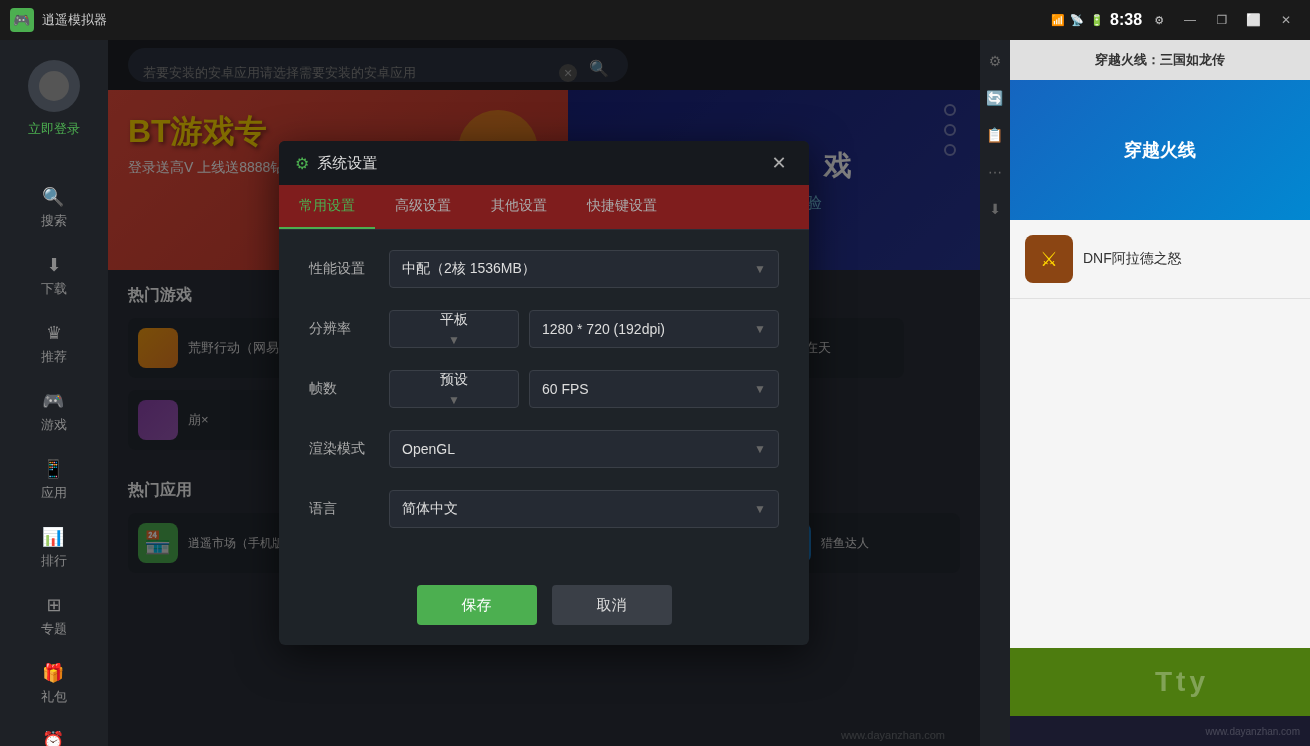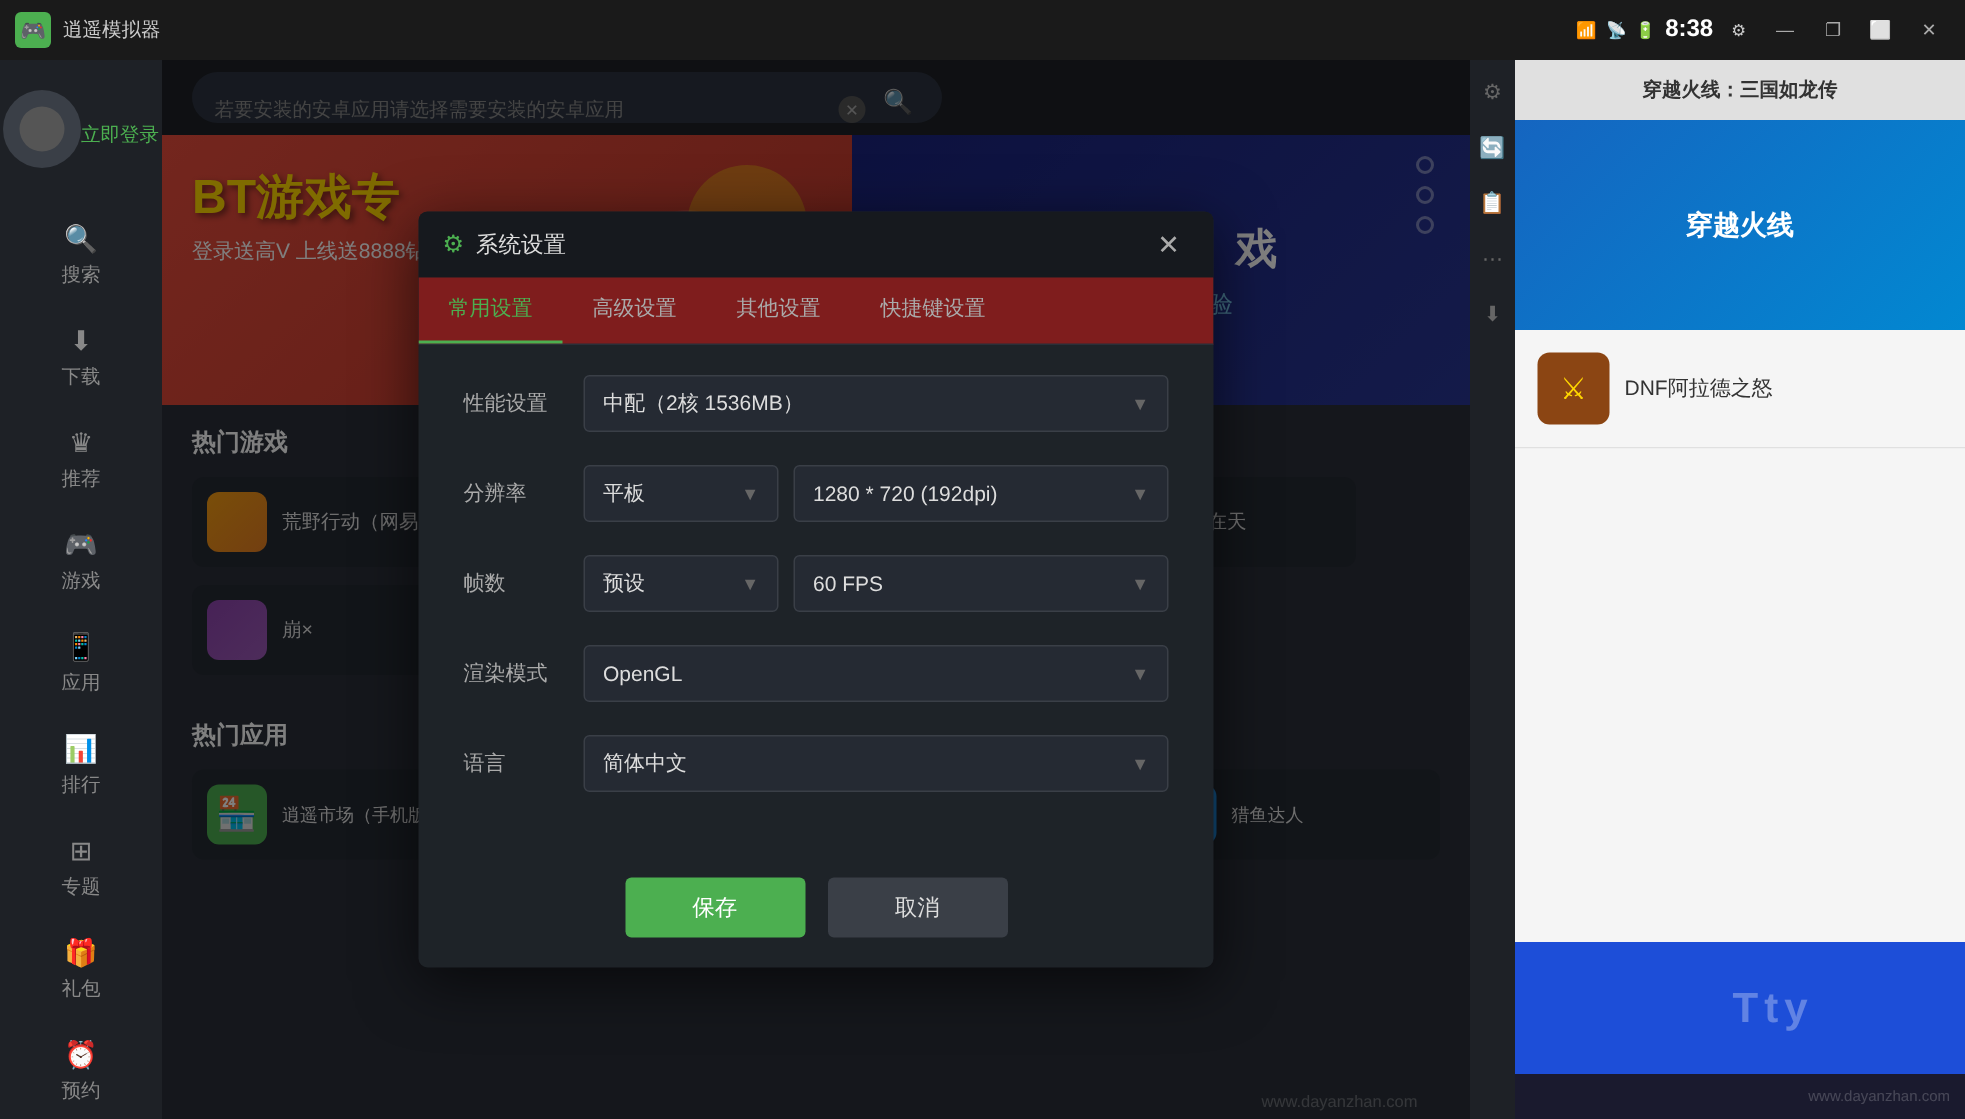--- a/index.html
+++ b/index.html
@@ -17,21 +17,21 @@
     .title-bar-right { display: flex; align-items: center; gap: 4px; }
     .title-btn { width: 28px; height: 22px; border: none; background: transparent; color: #aaa; cursor: pointer; font-size: 12px; display: flex; align-items: center; justify-content: center; border-radius: 2px; }
     .status-icons { display: flex; align-items: center; gap: 6px; color: #ccc; font-size: 11px; margin-right: 8px; }
     .time-display { color: white; font-size: 16px; font-weight: bold; }
 
     
     .main-container { position: absolute; top: 40px; left: 0; width: 1310px; height: 706px; display: flex; }
 
     
     .sidebar { width: 108px; height: 706px; background: #1e2126; display: flex; flex-direction: column; align-items: center; padding-top: 20px; }
-    .avatar-area { display: flex; flex-direction: row; align-items: center; margin-bottom: 24px; }
+    .avatar-area { display: flex; flex-direction: column; align-items: center; margin-bottom: 36px; }
     .avatar { width: 52px; height: 52px; background: #3a3f47; border-radius: 50%; display: flex; align-items: center; justify-content: center; }
     .avatar-icon { width: 30px; height: 30px; background: #555; border-radius: 50%; }
     .login-btn { color: #4CAF50; font-size: 13px; margin-top: 8px; cursor: pointer; }
     .sidebar-item { width: 100%; padding: 12px 0; display: flex; flex-direction: column; align-items: center; gap: 4px; cursor: pointer; color: #888; font-size: 13px; }
     .sidebar-icon { font-size: 18px; }
 
     
     .content-area { flex: 1; background: #2a2f38; overflow: hidden; position: relative; }
 
     
@@ -89,21 +89,21 @@
     .modal-tabs { display: flex; background: #7f1d1d; border-bottom: 1px solid #2a2f38; }
     .modal-tab { padding: 12px 20px; color: #aaa; font-size: 14px; cursor: pointer; border-bottom: 2px solid transparent; }
     .modal-tab.active { color: #4CAF50; border-bottom-color: #4CAF50; }
     .modal-body { padding: 20px 30px; }
     .form-row { display: flex; align-items: center; margin-bottom: 22px; }
     .form-label { width: 80px; color: #aaa; font-size: 14px; }
     .form-control { flex: 1; }
     .select-box { width: 100%; height: 38px; background: #252a33; border: 1px solid #3a3f47; border-radius: 4px; color: #ddd; font-size: 14px; padding: 0 12px; display: flex; align-items: center; justify-content: space-between; cursor: pointer; }
     .select-arrow { color: #666; font-size: 12px; }
     .select-row { display: flex; gap: 10px; }
-    .select-small { width: 130px; height: 38px; background: #252a33; border: 1px solid #3a3f47; border-radius: 4px; color: #ddd; font-size: 14px; padding: 0 12px; display: flex; align-items: center; justify-content: space-between; cursor: pointer; flex-shrink: 0; }
+    .select-small { width: 130px; height: 38px; background: #252a33; border: 1px solid #3a3f47; border-radius: 4px; color: #ddd; font-size: 14px; padding: 0 12px; display: flex; align-items: center; justify-content: space-between; cursor: pointer; flex-shrink: 0; flex-direction: column; }
     .select-large { flex: 1; height: 38px; background: #252a33; border: 1px solid #3a3f47; border-radius: 4px; color: #ddd; font-size: 14px; padding: 0 12px; display: flex; align-items: center; justify-content: space-between; cursor: pointer; }
     .modal-footer { padding: 15px 30px 20px; display: flex; justify-content: center; gap: 15px; }
     .btn-save { width: 120px; height: 40px; background: #4CAF50; border: none; border-radius: 4px; color: white; font-size: 15px; cursor: pointer; }
     .btn-cancel { width: 120px; height: 40px; background: #3a3f47; border: none; border-radius: 4px; color: #ddd; font-size: 15px; cursor: pointer; }
 
     
     .thumb-yellow { background: linear-gradient(135deg, #f39c12, #e67e22); }
     .thumb-blue { background: linear-gradient(135deg, #2980b9, #3498db); }
     .thumb-green { background: linear-gradient(135deg, #27ae60, #2ecc71); }
     .thumb-red { background: linear-gradient(135deg, #c0392b, #e74c3c); }
@@ -368,21 +368,21 @@
     </div>
     <div style="height:140px; background: linear-gradient(135deg, #1565C0, #0288D1); display:flex; align-items:center; justify-content:center; color:white; font-size:18px; font-weight:bold; cursor:pointer;">
       穿越火线
     </div>
     <div class="dnf-item">
       <div class="dnf-thumb">⚔</div>
       <span class="dnf-name">DNF阿拉德之怒</span>
     </div>
     <div style="flex:1; background:#f5f5f5;"></div>
 
-    <div style="height:88px; background:#1d4ed8; display:flex; align-items:center; justify-content:center;padding-left:44px;">
+    <div style="height:68px; background:#4d7c0f; display:flex; align-items:center; justify-content:center;padding-left:44px;">
       <span style="color:rgba(255,255,255,0.3); font-size:28px; font-weight:bold; letter-spacing:4px;">Tty</span>
     </div>
     <div style="height:30px; background:#1a1a2e; display:flex; align-items:center; justify-content:flex-end; padding:0 10px;">
       <span style="color:rgba(255,255,255,0.2); font-size:10px;">www.dayanzhan.com</span>
     </div>
   </div>
 
 </div>
 
 </body></html>

